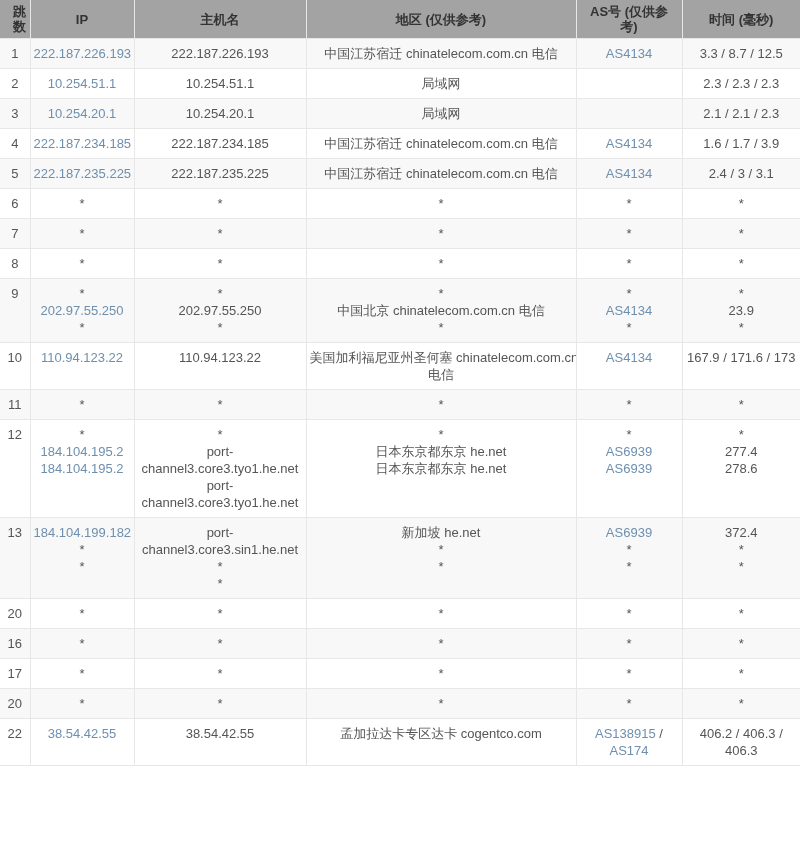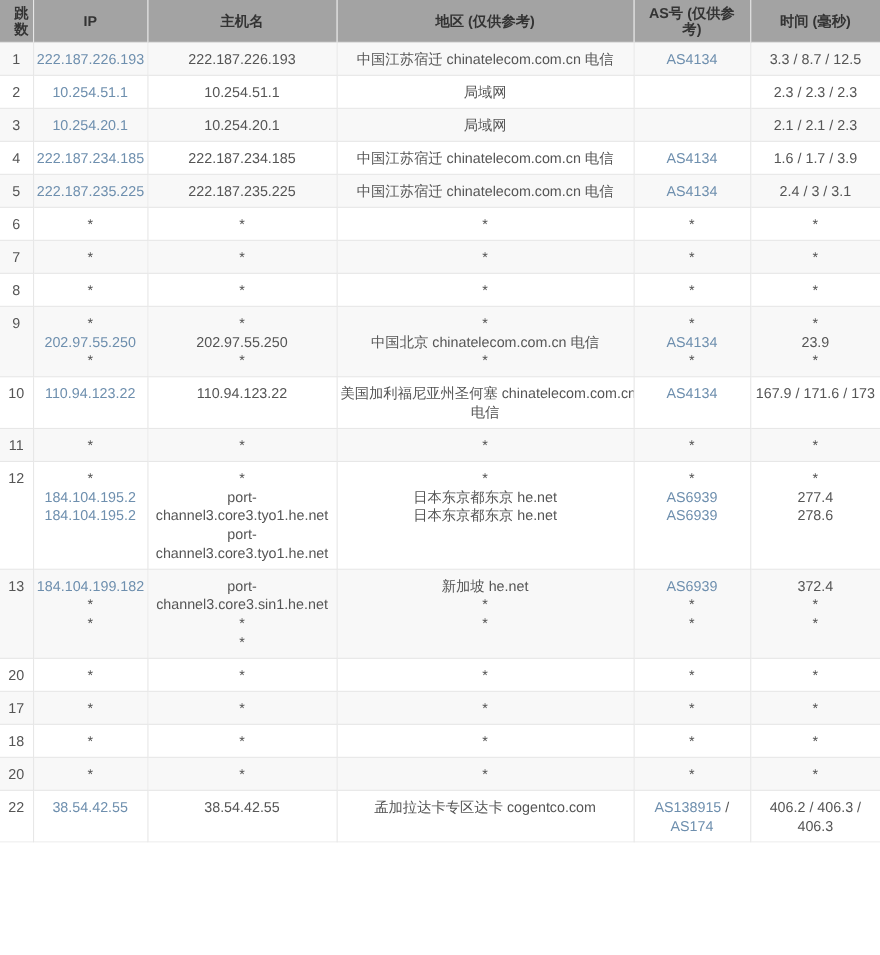--- a/index.html
+++ b/index.html
@@ -351,39 +351,39 @@
             <div class="line"><span class="plain">*</span></div>
           </td>
           <td>
             <div class="line"><span class="plain">*</span></div>
           </td>
           <td>
             <div class="line"><span class="plain">*</span></div>
           </td>
         </tr>
         <tr>
+          <td class="hop">16</td>
+          <td>
+            <div class="line"><span class="plain">*</span></div>
+          </td>
+          <td>
+            <div class="line"><span class="plain">*</span></div>
+          </td>
+          <td>
+            <div class="line"><span class="plain">*</span></div>
+          </td>
+          <td>
+            <div class="line"><span class="plain">*</span></div>
+          </td>
+          <td>
+            <div class="line"><span class="plain">*</span></div>
+          </td>
+        </tr>
+        <tr>
           <td class="hop">17</td>
-          <td>
-            <div class="line"><span class="plain">*</span></div>
-          </td>
-          <td>
-            <div class="line"><span class="plain">*</span></div>
-          </td>
-          <td>
-            <div class="line"><span class="plain">*</span></div>
-          </td>
-          <td>
-            <div class="line"><span class="plain">*</span></div>
-          </td>
-          <td>
-            <div class="line"><span class="plain">*</span></div>
-          </td>
-        </tr>
-        <tr>
-          <td class="hop">18</td>
           <td>
             <div class="line"><span class="plain">*</span></div>
           </td>
           <td>
             <div class="line"><span class="plain">*</span></div>
           </td>
           <td>
             <div class="line"><span class="plain">*</span></div>
           </td>
           <td>

